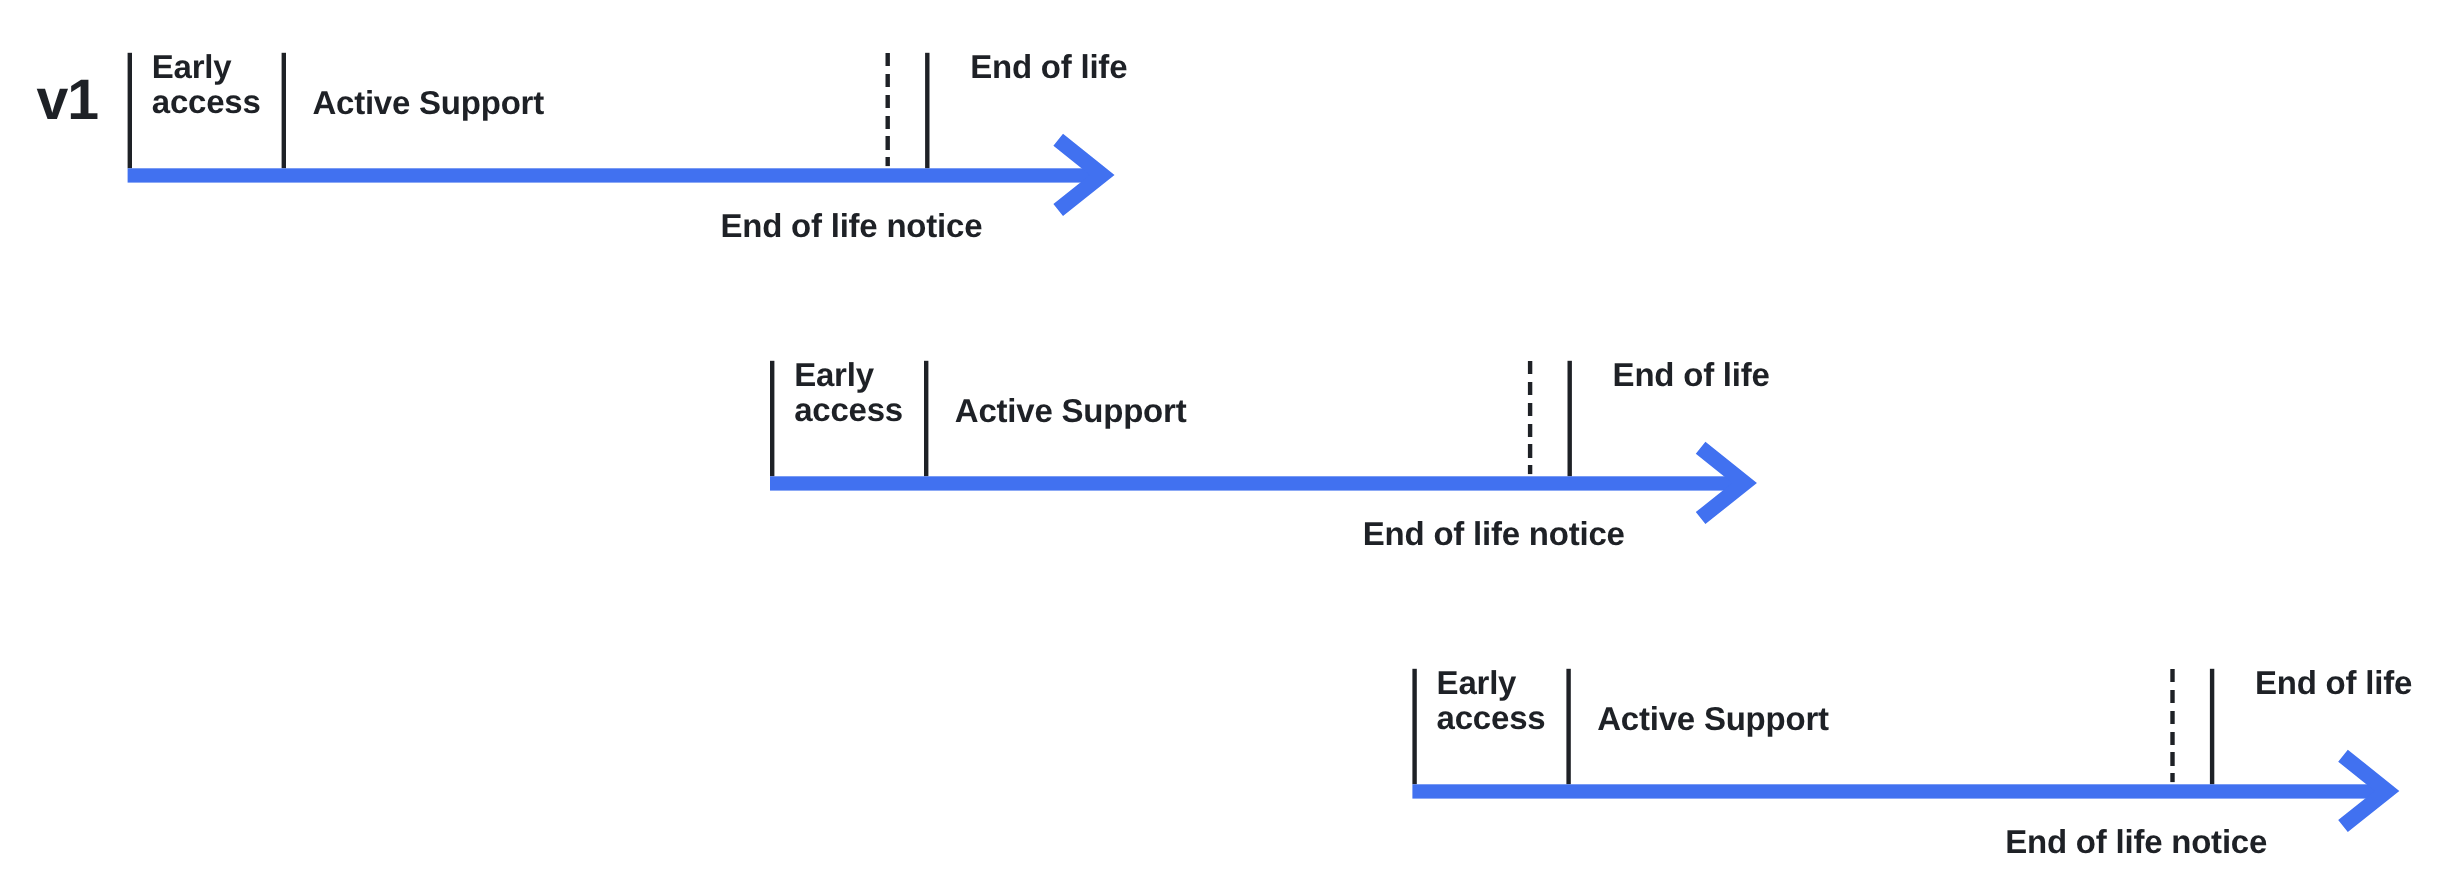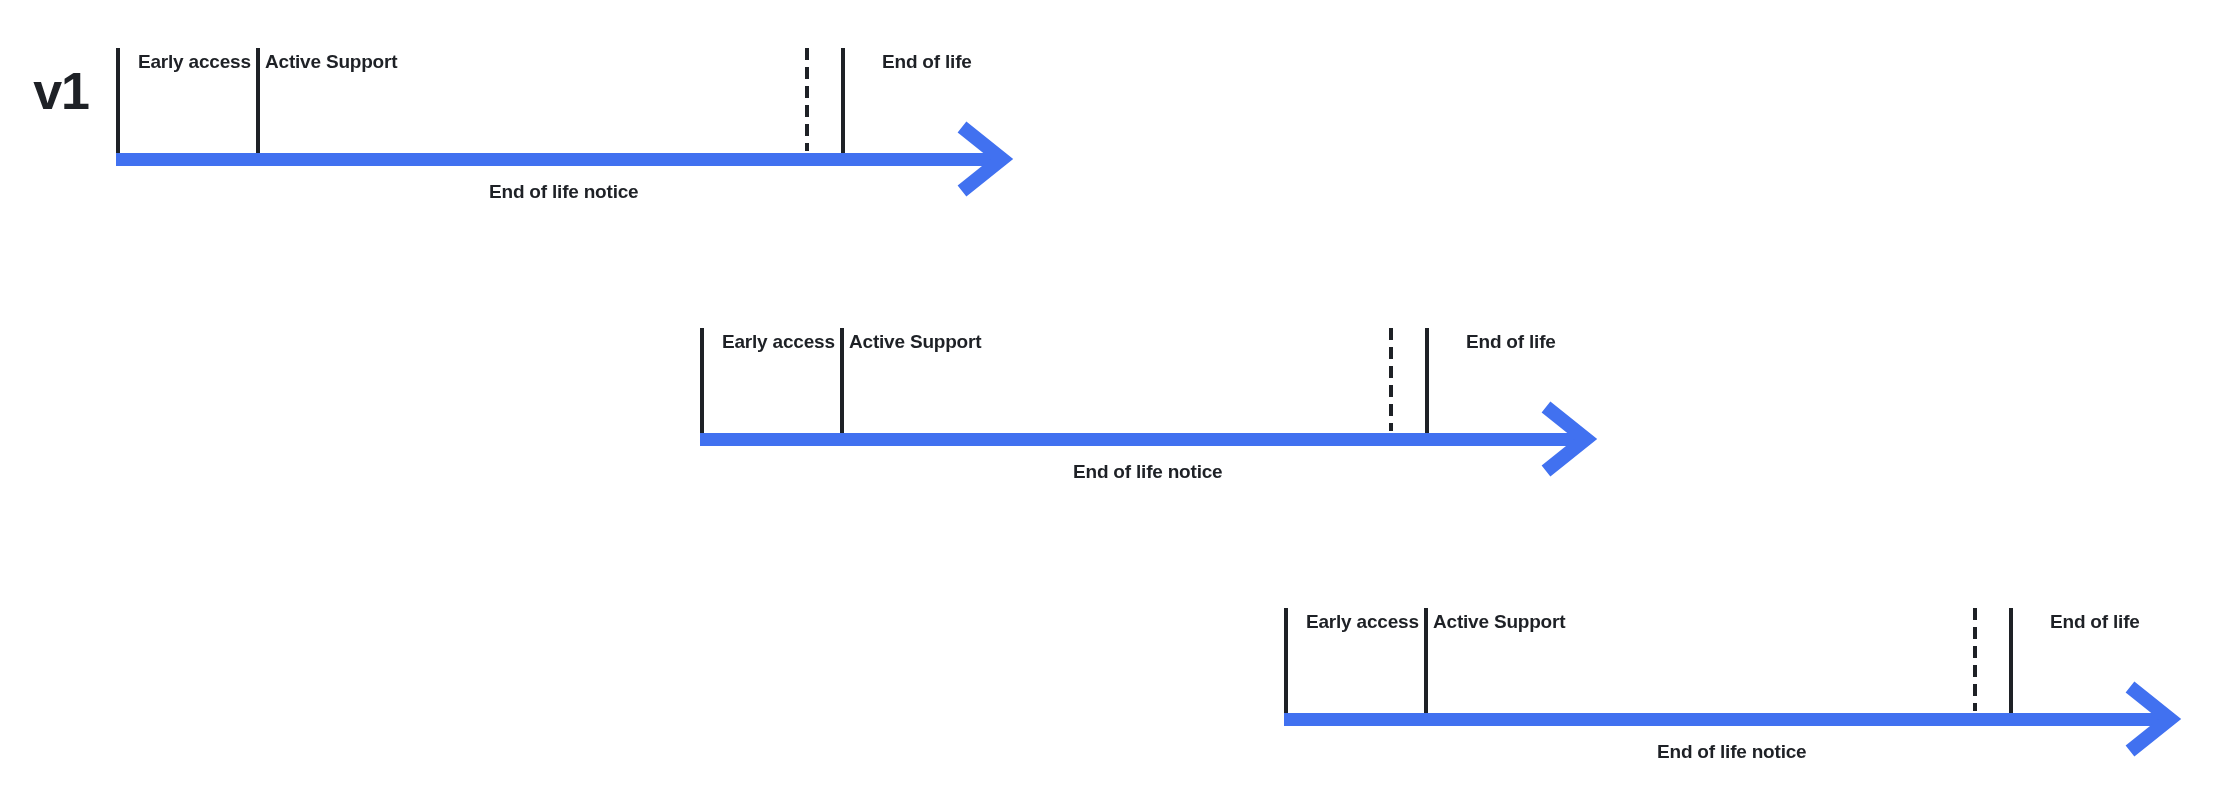--- a/index.html
+++ b/index.html
@@ -73,33 +73,33 @@
   }
   .head polyline {
     fill: none;
     stroke: var(--accent, #4171f0);
     stroke-width: 14;
     stroke-linejoin: miter;
   }
   .lab {
     position: absolute;
     top: -2px;
-    font-size: 19px;
+    font-size: 30px;
     font-weight: 700;
     line-height: 32px;
     letter-spacing: -0.2px;
   }
   .lab-early  { left: 20px;  width: 125px; }
-  .lab-active { left: 147px; width: 430px; white-space: nowrap; }
+  .lab-active { left: 166px; width: 430px; white-space: nowrap; margin-top: 33px; }
   .lab-eol    { left: 764px; width: 300px; white-space: nowrap; }
   .lab-notice {
-    top: 128px;
+    top: 142px;
     left: 371px;
     width: 404px;
-    text-align: left;
+    text-align: right;
     white-space: nowrap;
   }
 </style>
 </head>
 <body>
 
 <div class="canvas">
 
   <div class="tl tl-v1">
     <div class="vlabel">v1</div>

